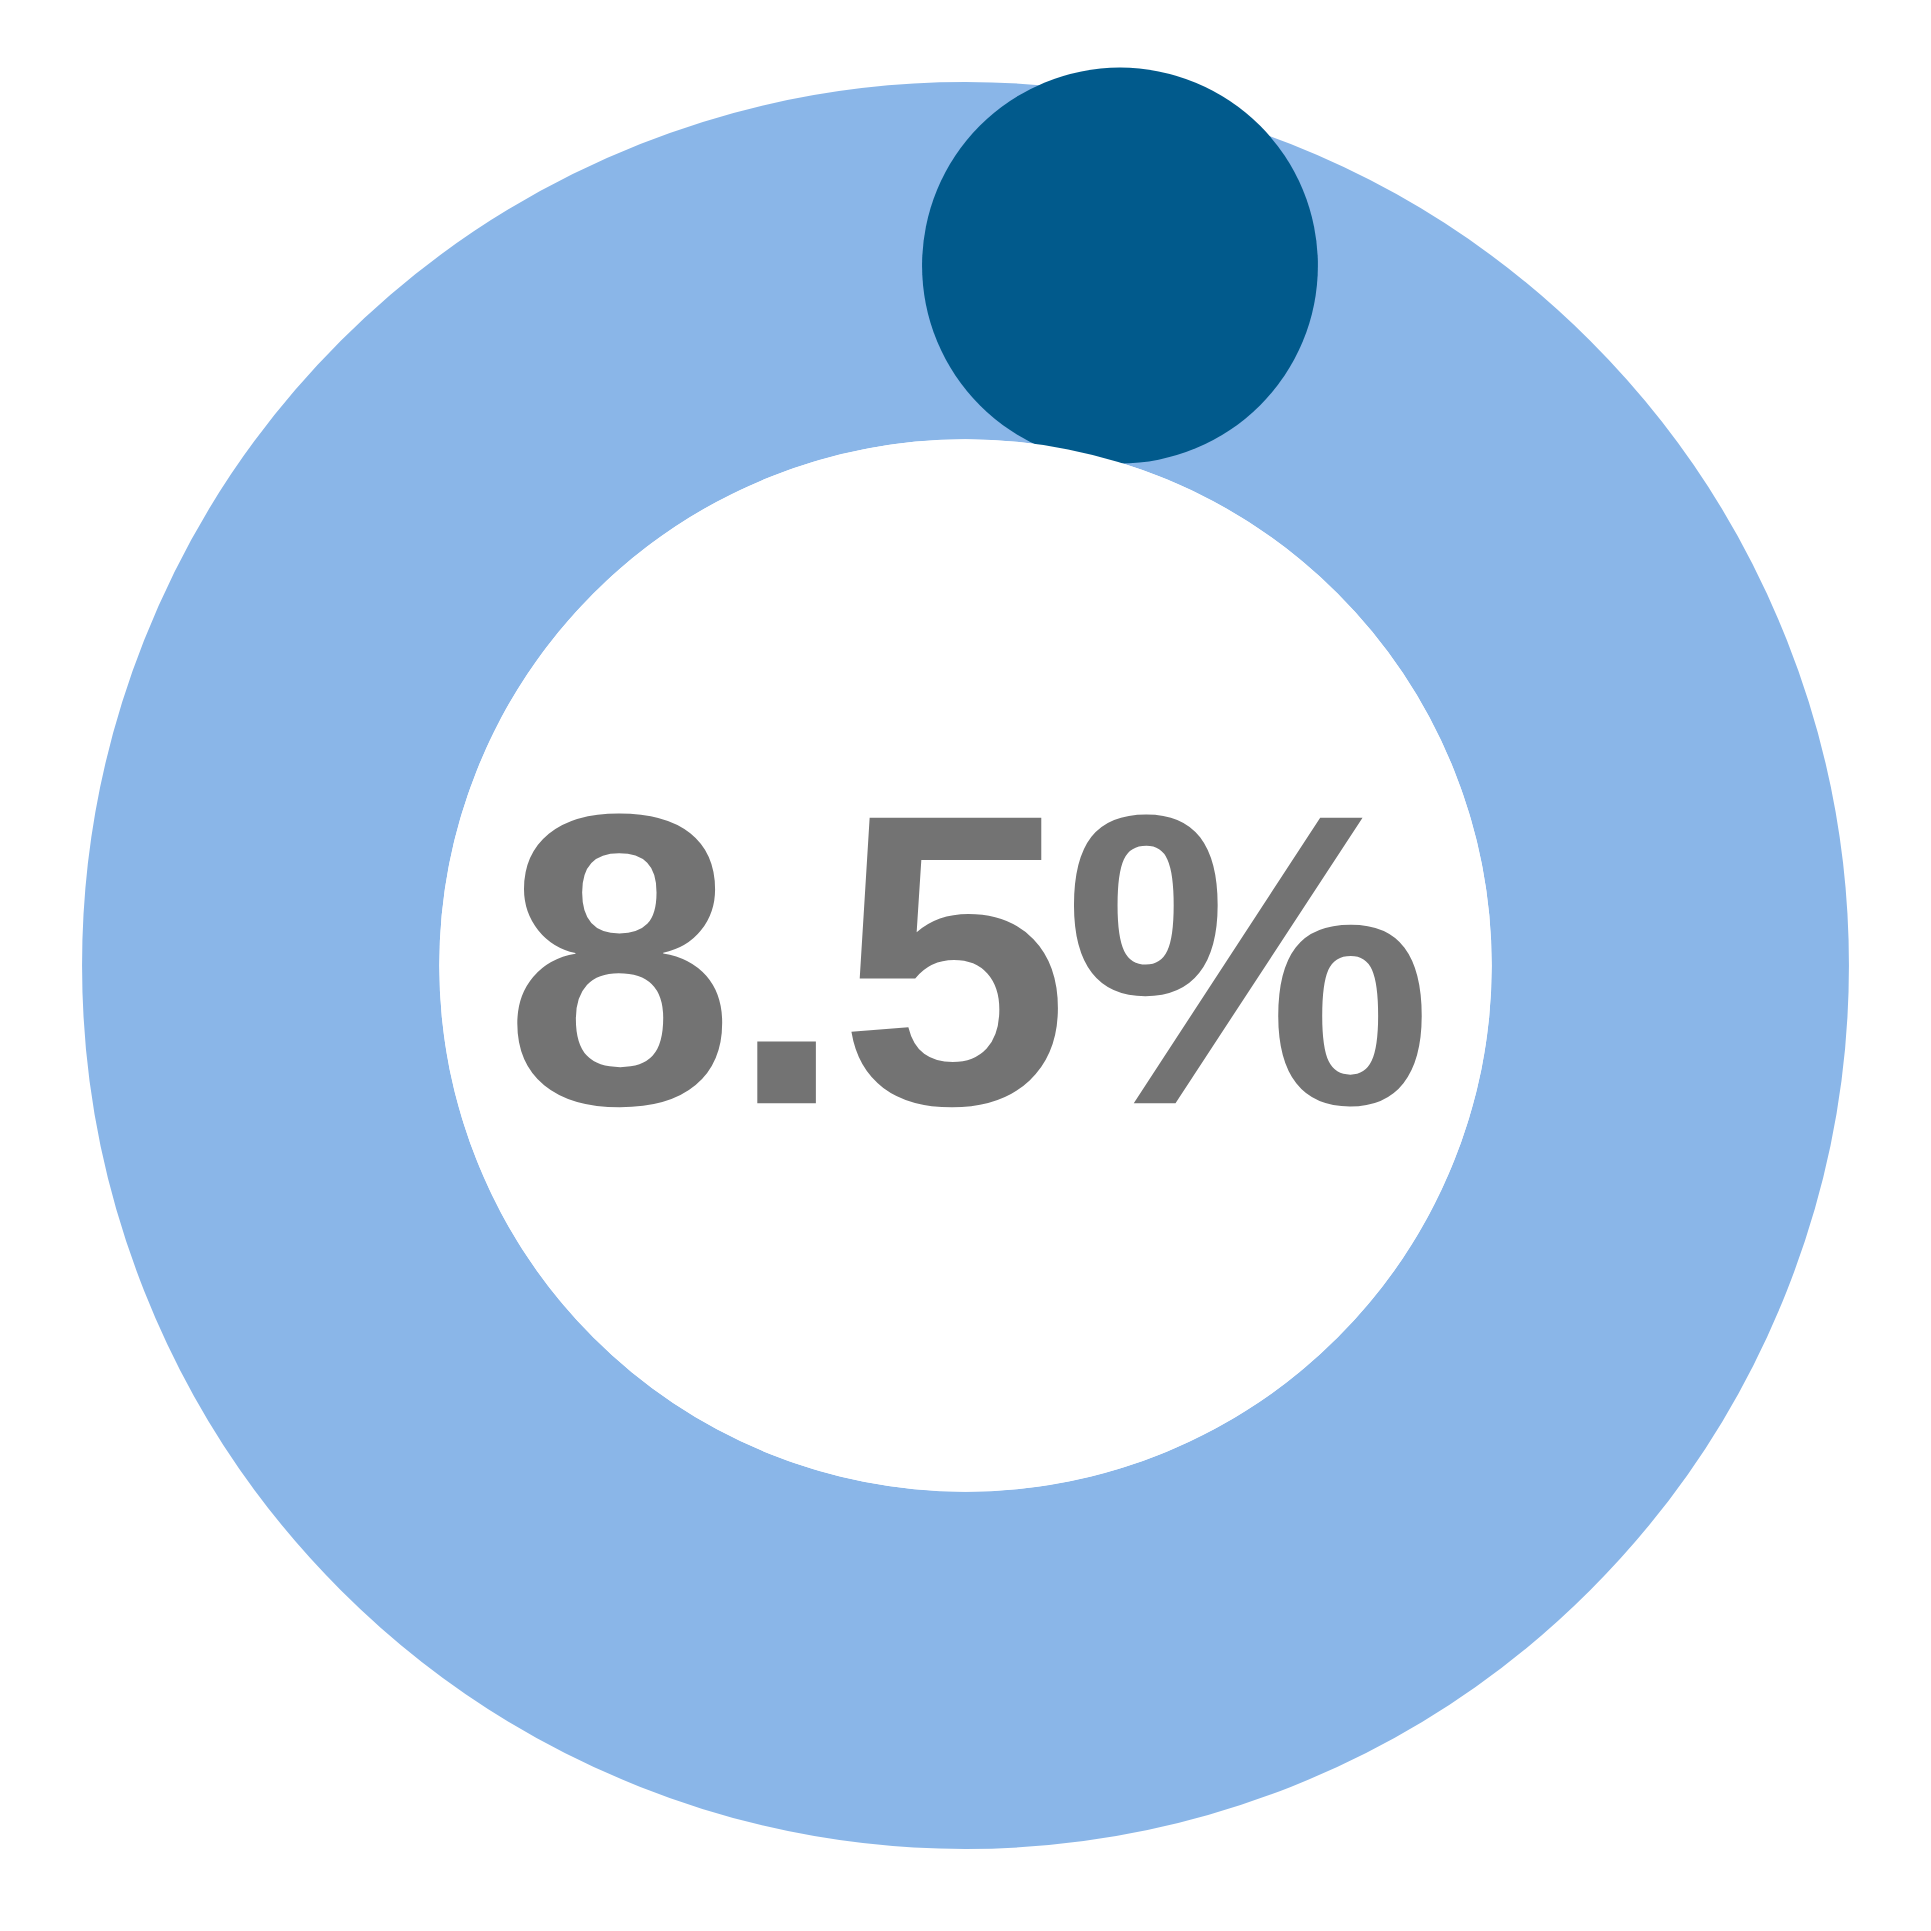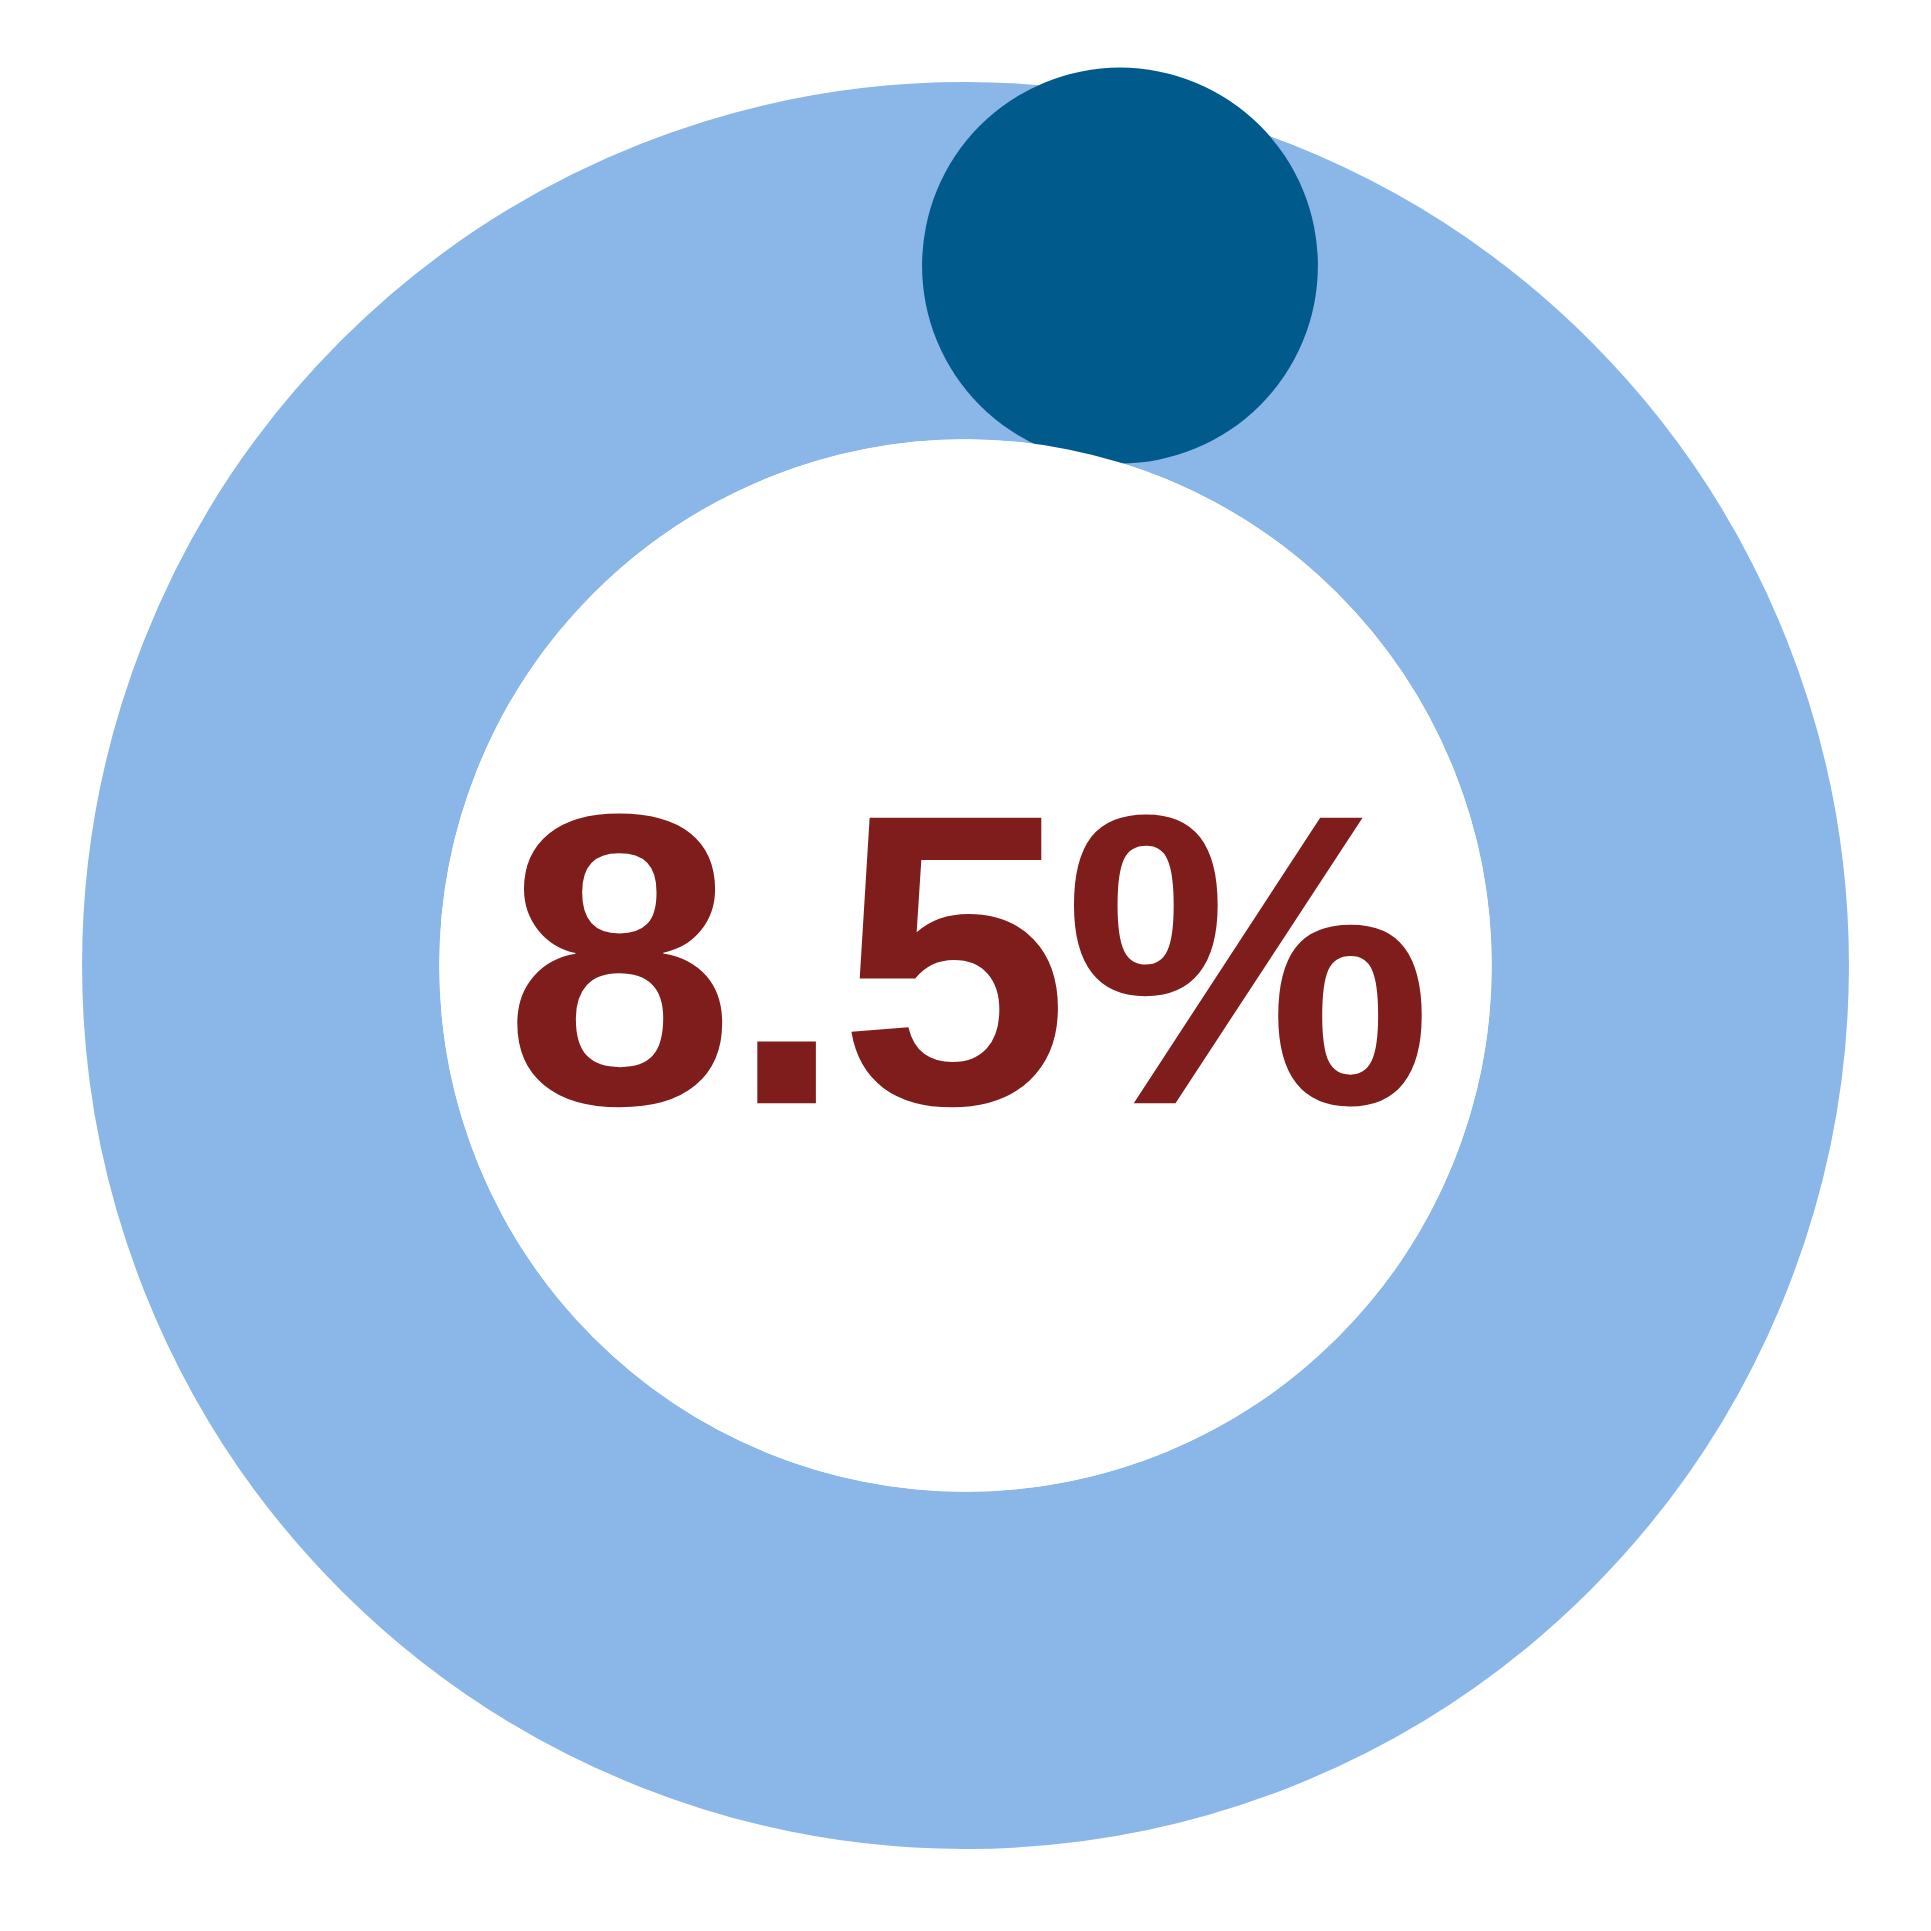--- a/index.html
+++ b/index.html
@@ -65,17 +65,17 @@
     <rect id="bg-rect" x="0" y="0" width="2000" height="2000" fill="#ffffff"></rect>
 
     <circle id="track-ring" cx="1000" cy="1000" r="730" fill="none" stroke="#8AB6E8" stroke-width="370"></circle>
 
     <circle id="progress-dot" cx="1160" cy="275" r="205" fill="#015A8C"></circle>
 
     <circle id="center-hole" cx="1000" cy="1000" r="545" fill="#ffffff"></circle>
   </svg>
 
   <div id="value-label">
-    <span class="value-text" style="color: #7f1d1d;">8.5%</span>
+    <span class="value-text" style="color: #737373;">8.5%</span>
   </div>
 
 </div>
 
 
 </body></html>

